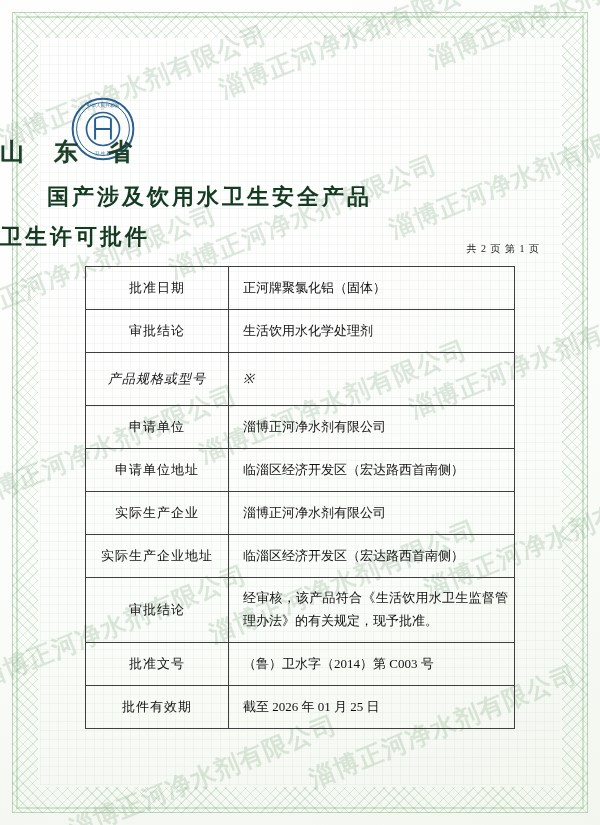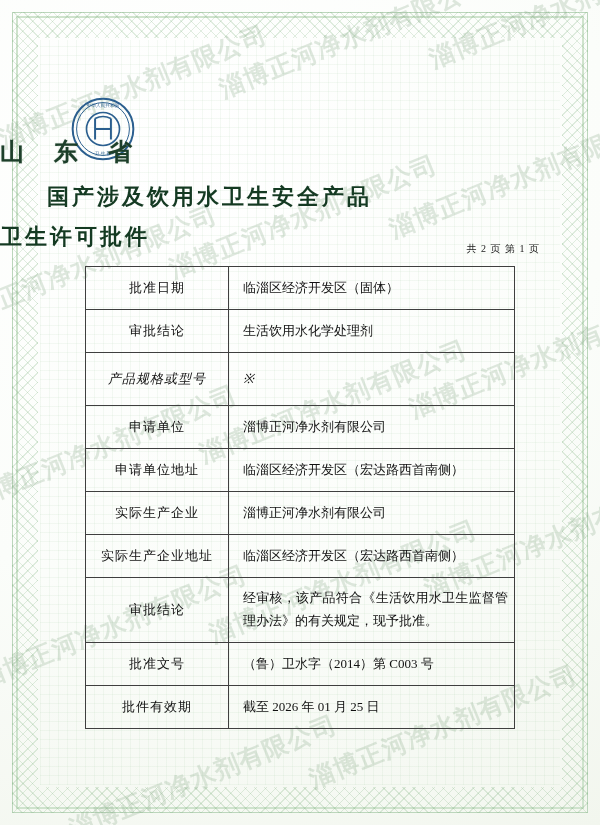--- a/index.html
+++ b/index.html
@@ -209,21 +209,21 @@
     <div class="title-line2">国产涉及饮用水卫生安全产品</div>
     <div class="title-line3">卫生许可批件</div>
   </div>
 
   <div class="page-count">共 2 页  第 1 页</div>
 
   <table class="cert-table">
     <tbody>
       <tr class="row">
         <td class="label">批准日期</td>
-        <td class="value">临淄区经济开发区（固体）</td>
+        <td class="value">正河牌聚氯化铝（固体）</td>
       </tr>
       <tr class="row">
         <td class="label">审批结论</td>
         <td class="value">生活饮用水化学处理剂</td>
       </tr>
       <tr class="tall">
         <td class="label">产品规格或型号</td>
         <td class="value">※</td>
       </tr>
       <tr class="row">

